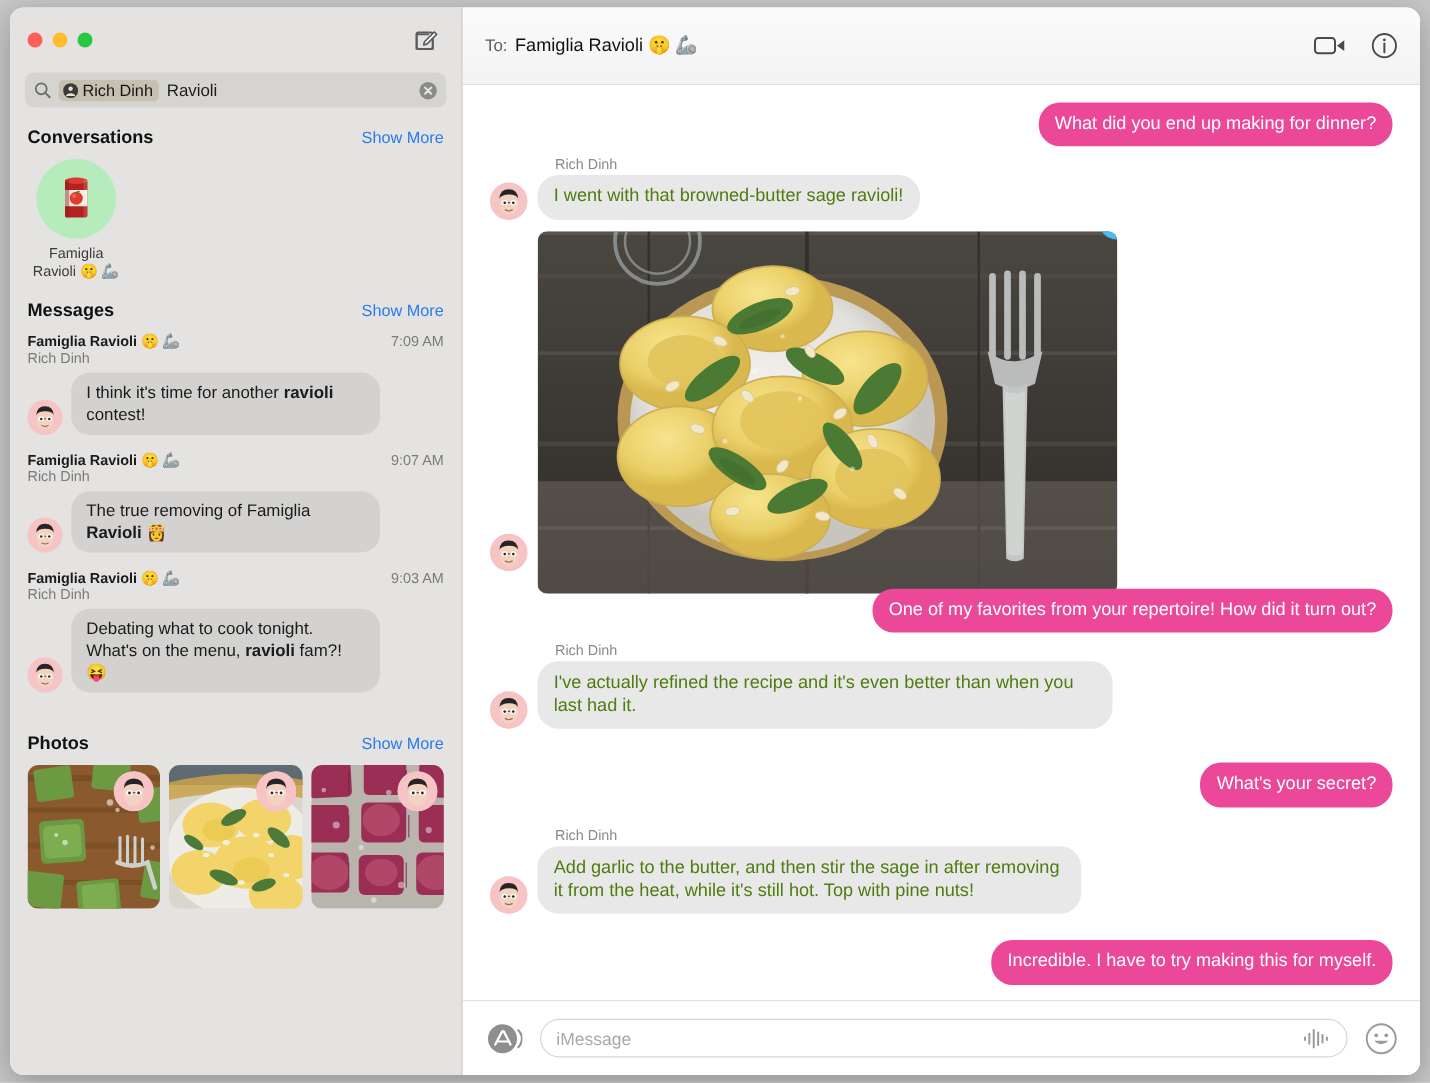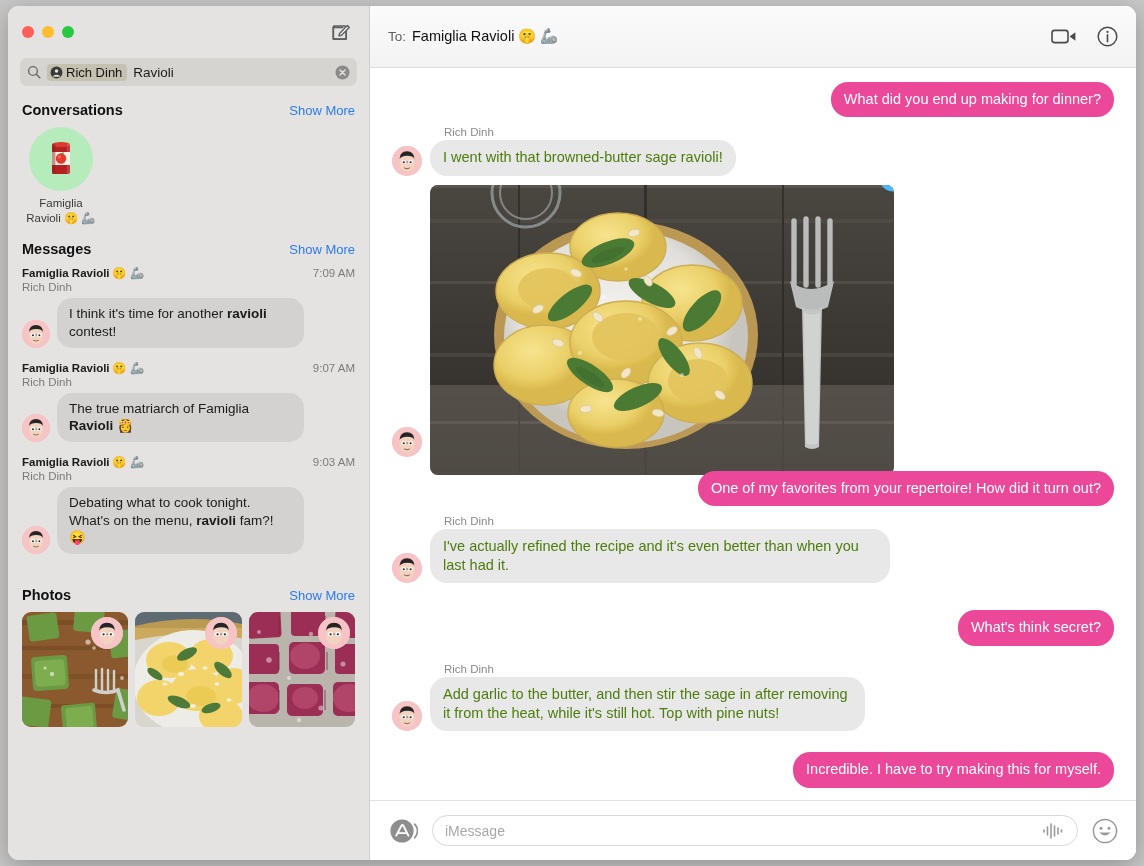--- a/index.html
+++ b/index.html
@@ -346,21 +346,21 @@
               <ellipse cx="14" cy="16" rx="7" ry="8" fill="#f2d3c0"></ellipse>
               <path d="M7 12 q0.5 -7 7 -7 q6.5 0 7 7 q-1.5 -3.2 -7 -3 q-5.5 0.2 -7 3 z" fill="#262424"></path>
               <ellipse cx="11" cy="15" rx="2.3" ry="1.9" fill="#fff" opacity="0.9"></ellipse>
               <ellipse cx="17.4" cy="15" rx="2.3" ry="1.9" fill="#fff" opacity="0.9"></ellipse>
               <circle cx="11" cy="15.2" r="1" fill="#2b2b2b"></circle>
               <circle cx="17.4" cy="15.2" r="1" fill="#2b2b2b"></circle>
               <path d="M13.3 15 h1.8" stroke="#555" stroke-width="0.8"></path>
               <path d="M11.5 20.4 q2.5 1.5 5 0" stroke="#9e6b5c" stroke-width="1" fill="none" stroke-linecap="round"></path>
             </svg>
           </div>
-          <div class="res-bubble"><span>The true matriarch of Famiglia </span><b>Ravioli</b><span> 👸</span></div>
+          <div class="res-bubble"><span>The true removing of Famiglia </span><b>Ravioli</b><span> 👸</span></div>
         </div>
       </div>
 
       <div class="msg-res">
         <div class="msg-res-head">
           <span class="msg-res-grp">Famiglia Ravioli 🤫 🦾</span>
           <span class="msg-res-time">9:03 AM</span>
         </div>
         <div class="msg-res-sender">Rich Dinh</div>
         <div class="msg-res-body">
@@ -735,21 +735,21 @@
                 <path d="M11.5 20.4 q2.5 1.5 5 0" stroke="#9e6b5c" stroke-width="1" fill="none" stroke-linecap="round"></path>
               </svg>
             </div>
             <div class="bubble gray" style="max-width:460px;">I've actually refined the recipe and it's even better than when you last had it.</div>
           </div>
         </div>
       </div>
 
       <div class="row out" style="margin-top:18px;">
         <div class="out-bubble-wrap">
-          <div class="bubble blue">What's think secret?</div>
+          <div class="bubble blue">What's your secret?</div>
         </div>
       </div>
 
       <div class="row in" style="margin-top:8px;">
         <div class="in-wrap">
           <div class="sender-name">Rich Dinh</div>
           <div class="in-line">
             <div class="thread-av">
               <svg width="30" height="30" viewBox="0 0 28 28">
                 <circle cx="14" cy="14" r="14" fill="#f6c4c4"></circle>

